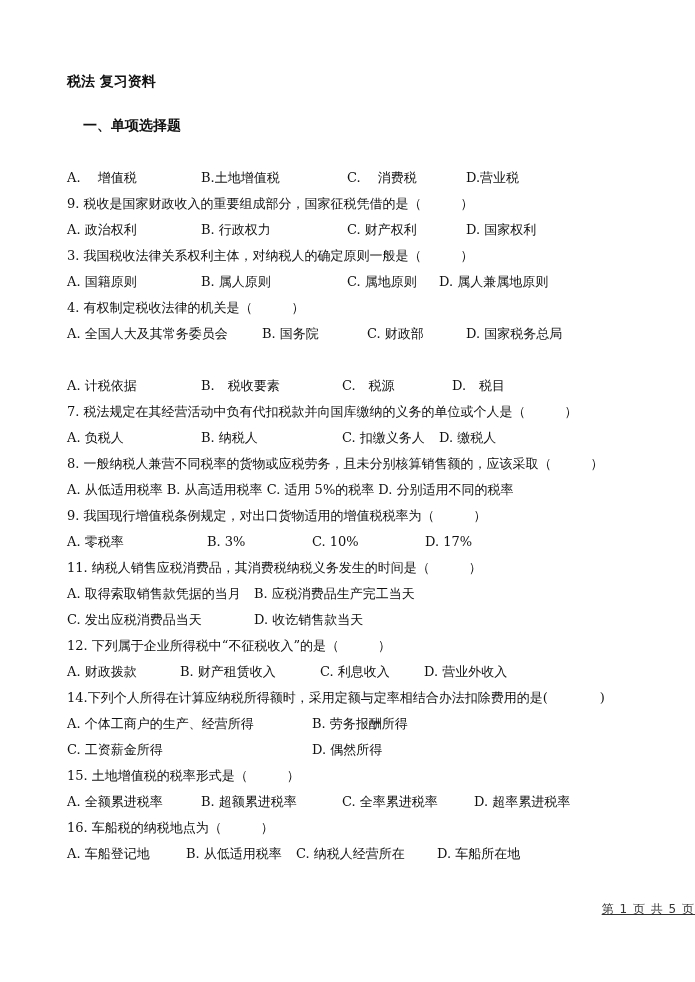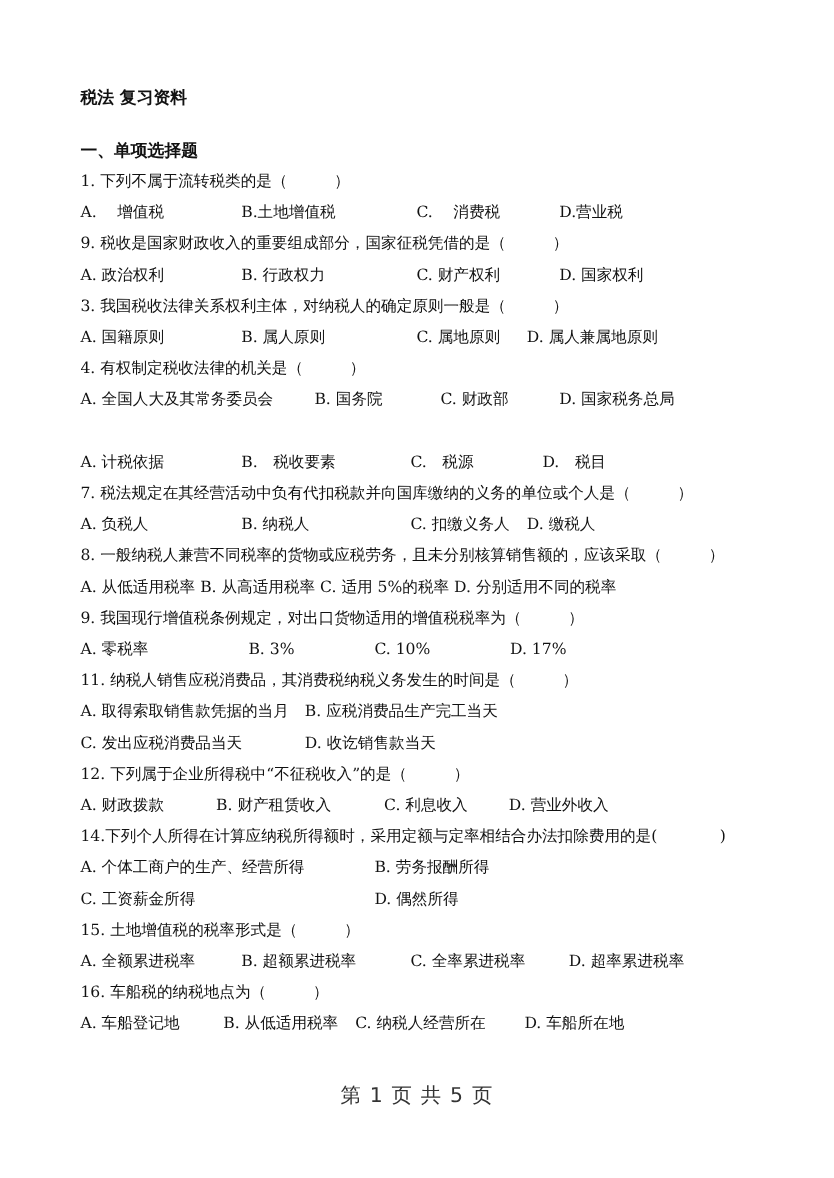--- a/index.html
+++ b/index.html
@@ -1,35 +1,34 @@
 <!DOCTYPE html>
 <html><head>
   <meta charset="utf-8">
   <style>
     html, body { margin: 0; padding: 0; background: #ffffff; }
     body { width: 695px; height: 982px; position: relative; overflow: hidden;
       font-family: "DejaVu Serif", "Liberation Serif", serif; color: #111; }
     .page { position: absolute; left: 0; top: 0; width: 551px; height: 982px; background: #fff; }
     .title { position: absolute; left: 67px; top: 73px; font-size: 14px; font-weight: bold;
       font-family: "DejaVu Sans", "Liberation Sans", sans-serif; letter-spacing: 0px; }
-    .section { position: absolute; left: 67px; top: 117px; font-size: 14px; font-weight: bold;
+    .section { position: absolute; left: 83px; top: 117px; font-size: 14px; font-weight: bold;
       font-family: Liberation Serif, serif; }
     .line { position: absolute; left: 67px; font-size: 13px; white-space: nowrap; line-height: 18px; }
     .opt { position: absolute; font-size: 13px; white-space: nowrap; line-height: 18px; }
-    .footer { position: absolute; left: 0; width: 695px; top: 901px; text-align: center;
-      font-size: 17px; color: #333; font-family: "DejaVu Sans", "Liberation Sans", sans-serif; letter-spacing: 1px; }
+    .footer { position: absolute; left: 0; width: 695px; top: 901px; text-align: right;
+      font-size: 12px; color: #333; font-family: "DejaVu Sans", "Liberation Sans", sans-serif; letter-spacing: 1px; text-decoration: underline; }
   </style>
 </head>
 <body>
 
 <div class="page">
   <div class="title">税法  复习资料</div>
   <div class="section">一、单项选择题</div>
 
-  <div class="line" style="top:143px">1. 下列不属于流转税类的是（　　　）</div>
   <div class="opt" style="left:67px;top:169px">A.　 增值税</div>
   <div class="opt" style="left:201px;top:169px">B.土地增值税</div>
   <div class="opt" style="left:347px;top:169px">C.　 消费税</div>
   <div class="opt" style="left:466px;top:169px">D.营业税</div>
 
   <div class="line" style="top:195px">9. 税收是国家财政收入的重要组成部分，国家征税凭借的是（　　　）</div>
   <div class="opt" style="left:67px;top:221px">A. 政治权利</div>
   <div class="opt" style="left:201px;top:221px">B. 行政权力</div>
   <div class="opt" style="left:347px;top:221px">C. 财产权利</div>
   <div class="opt" style="left:466px;top:221px">D. 国家权利</div>

